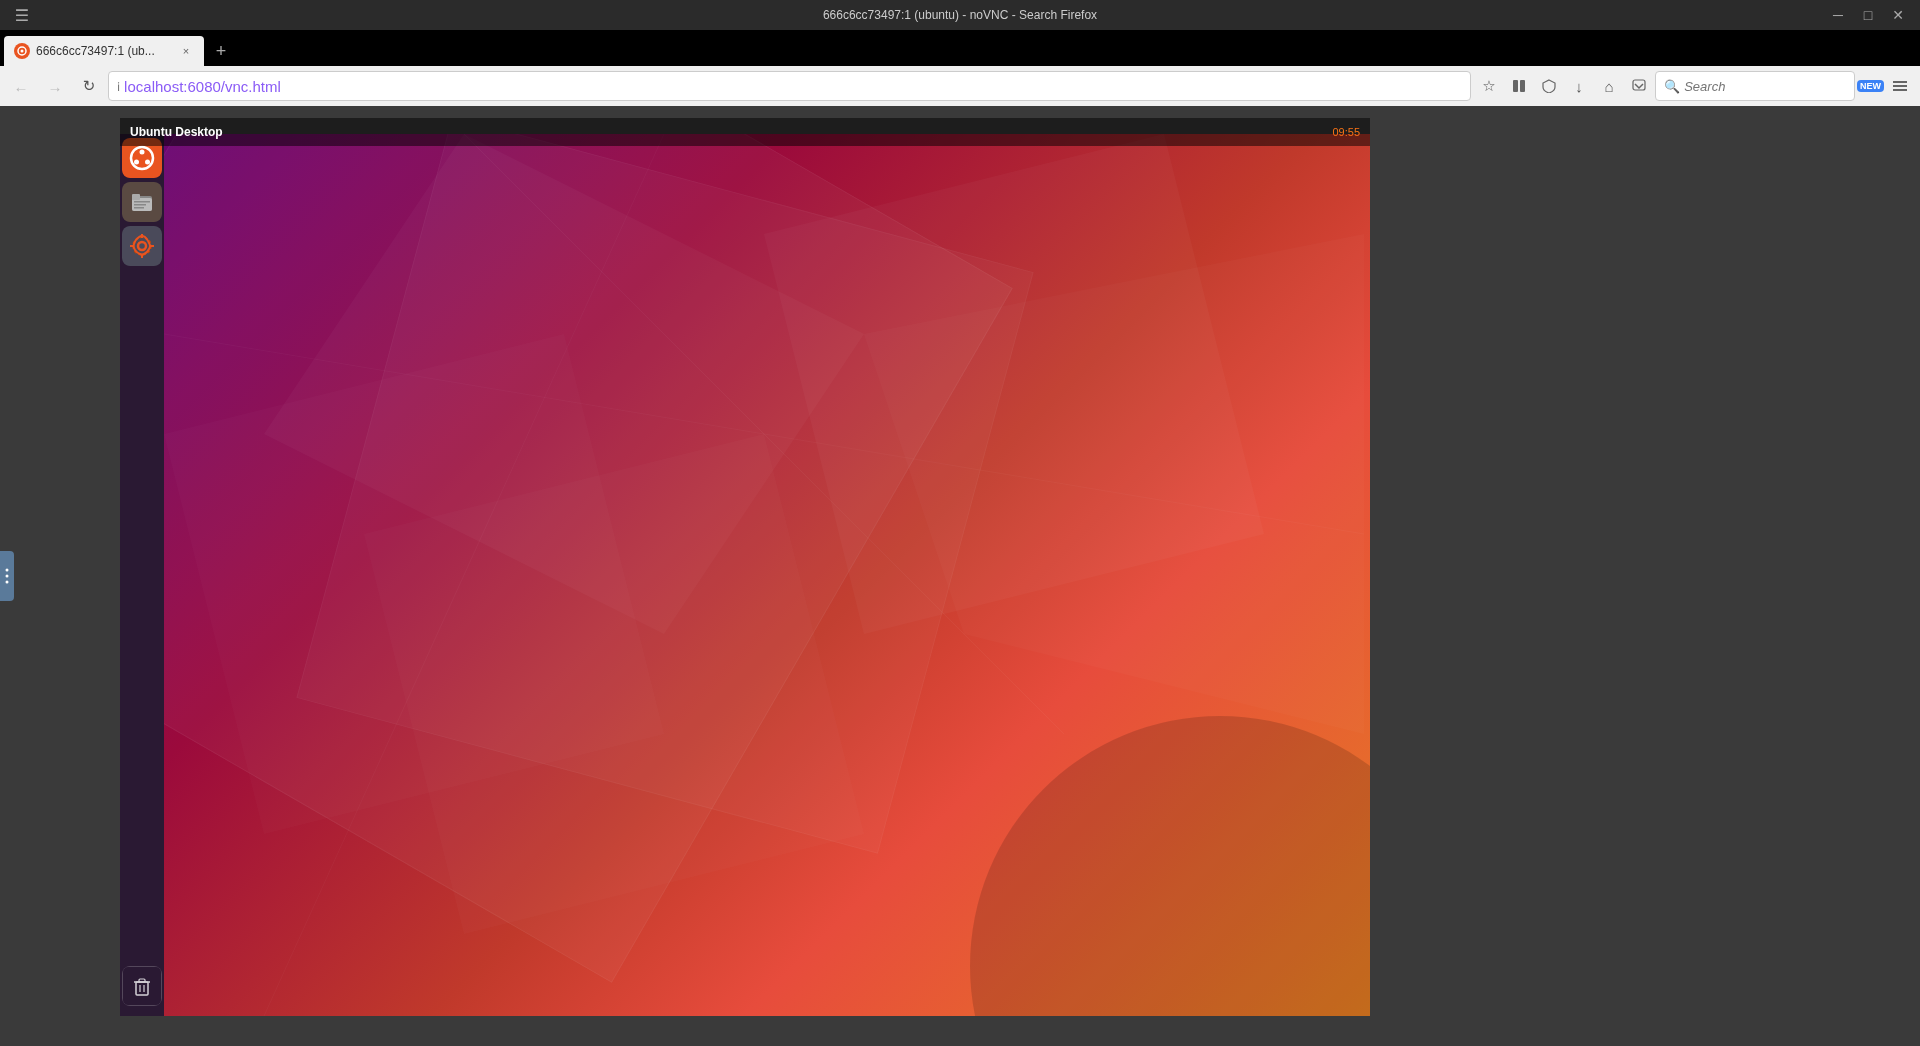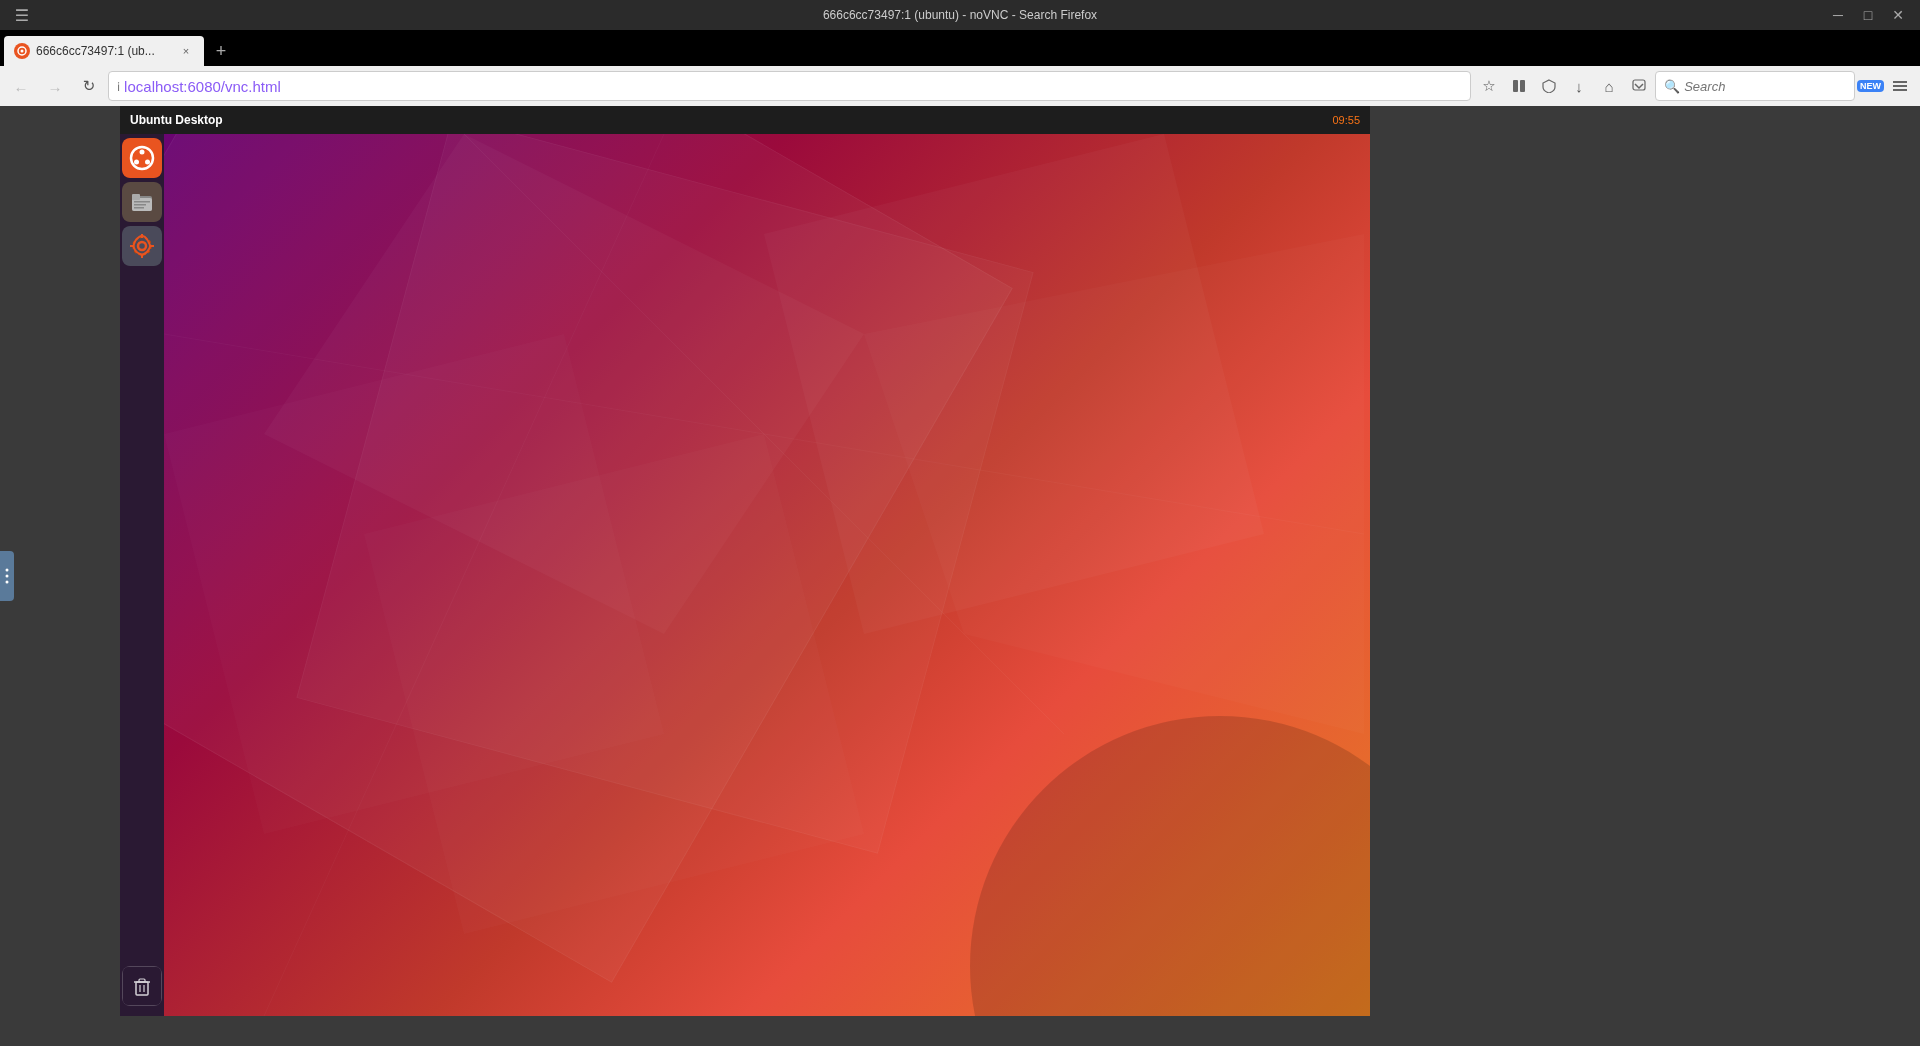--- a/index.html
+++ b/index.html
@@ -266,21 +266,21 @@
       position: relative;
       width: 1250px;
       height: 910px;
       margin-left: 120px;
       margin-top: 0;
     }
 
     
     #ubuntu-topbar {
       position: absolute;
-      top: 0; left: 0; right: 0;
+      top: 12px; left: 0; right: 0;
       height: 28px;
       background: rgba(0,0,0,0.5);
       display: flex;
       align-items: center;
       padding: 0 10px;
       z-index: 10;
     }
 
     #ubuntu-topbar-label {
       color: white;

